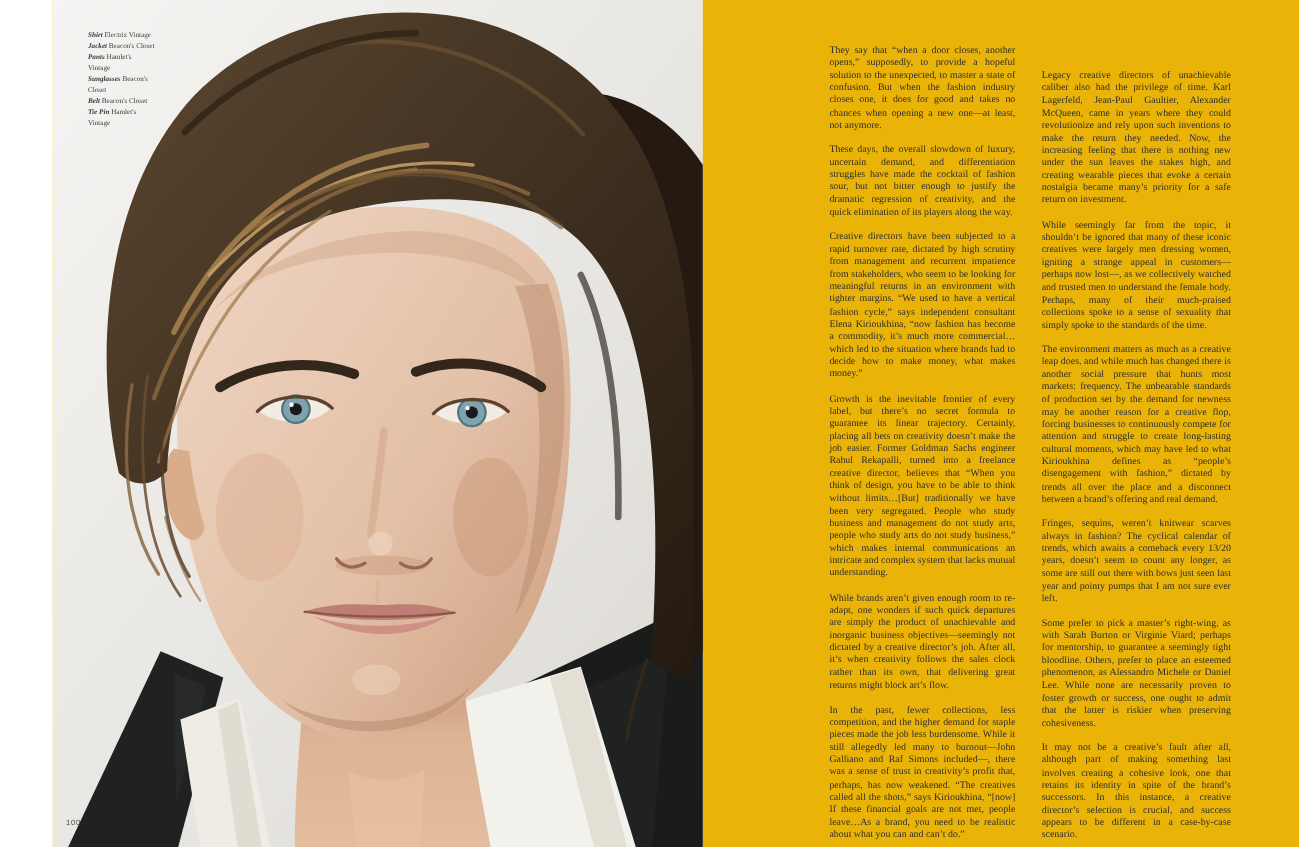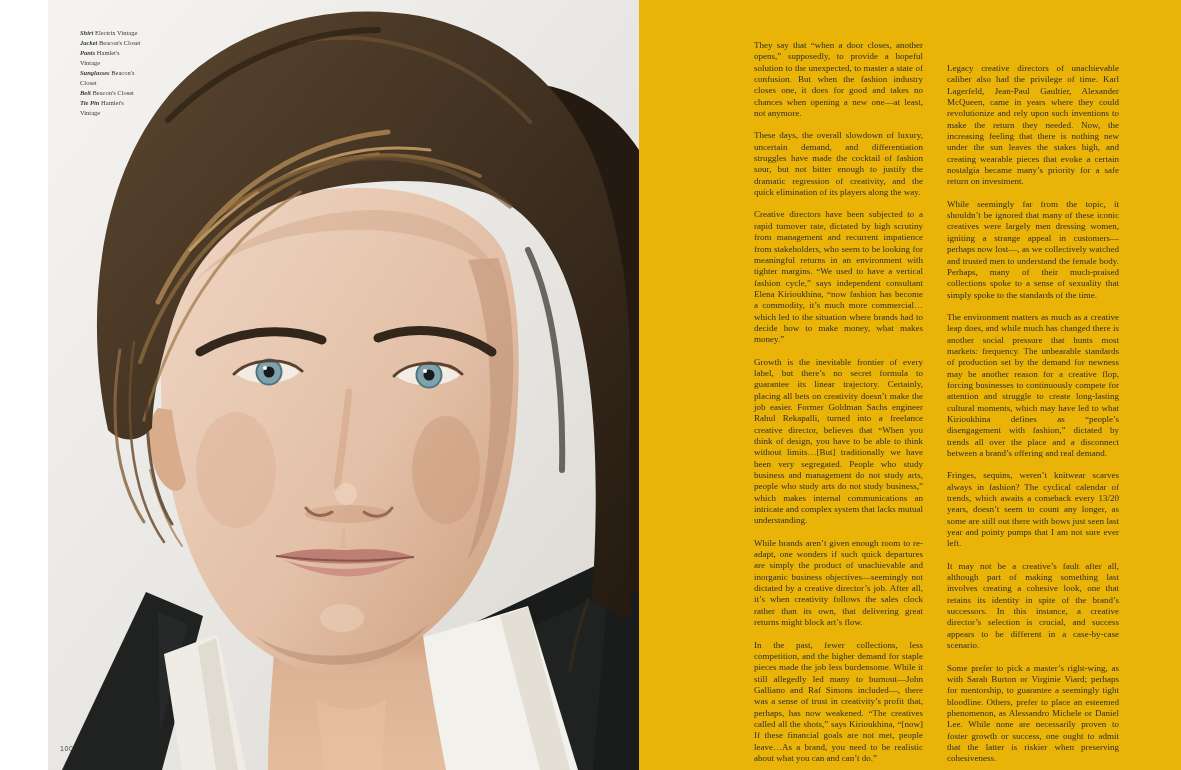--- a/index.html
+++ b/index.html
@@ -180,19 +180,19 @@
     <p>Growth is the inevitable frontier of every label, but there’s no secret formula to guarantee its linear trajectory. Certainly, placing all bets on creativity doesn’t make the job easier. Former Goldman Sachs engineer Rahul Rekapalli, turned into a freelance creative director, believes that “When you think of design, you have to be able to think without limits…[But] traditionally we have been very segregated. People who study business and management do not study arts, people who study arts do not study business,” which makes internal communications an intricate and complex system that lacks mutual understanding.</p>
     <p>While brands aren’t given enough room to re-adapt, one wonders if such quick departures are simply the product of unachievable and inorganic business objectives—seemingly not dictated by a creative director’s job. After all, it’s when creativity follows the sales clock rather than its own, that delivering great returns might block art’s flow.</p>
     <p>In the past, fewer collections, less competition, and the higher demand for staple pieces made the job less burdensome. While it still allegedly led many to burnout—John Galliano and Raf Simons included—, there was a sense of trust in creativity’s profit that, perhaps, has now weakened. “The creatives called all the shots,” says Kirioukhina, “[now] If these financial goals are not met, people leave…As a brand, you need to be realistic about what you can and can’t do.”</p>
   </div>
 
   <div id="col2" class="col">
     <p>Legacy creative directors of unachievable caliber also had the privilege of time. Karl Lagerfeld, Jean-Paul Gaultier, Alexander McQueen, came in years where they could revolutionize and rely upon such inventions to make the return they needed. Now, the increasing feeling that there is nothing new under the sun leaves the stakes high, and creating wearable pieces that evoke a certain nostalgia became many’s priority for a safe return on investment.</p>
     <p>While seemingly far from the topic, it shouldn’t be ignored that many of these iconic creatives were largely men dressing women, igniting a strange appeal in customers—perhaps now lost—, as we collectively watched and trusted men to understand the female body. Perhaps, many of their much-praised collections spoke to a sense of sexuality that simply spoke to the standards of the time.</p>
     <p>The environment matters as much as a creative leap does, and while much has changed there is another social pressure that hunts most markets: frequency. The unbearable standards of production set by the demand for newness may be another reason for a creative flop, forcing businesses to continuously compete for attention and struggle to create long-lasting cultural moments, which may have led to what Kirioukhina defines as “people’s disengagement with fashion,” dictated by trends all over the place and a disconnect between a brand’s offering and real demand.</p>
     <p>Fringes, sequins, weren’t knitwear scarves always in fashion? The cyclical calendar of trends, which awaits a comeback every 13/20 years, doesn’t seem to count any longer, as some are still out there with bows just seen last year and pointy pumps that I am not sure ever left.</p>
+    <p>Some prefer to pick a master’s right-wing, as with Sarah Burton or Virginie Viard; perhaps for mentorship, to guarantee a seemingly tight bloodline. Others, prefer to place an esteemed phenomenon, as Alessandro Michele or Daniel Lee. While none are necessarily proven to foster growth or success, one ought to admit that the latter is riskier when preserving cohesiveness.</p>
     <p>It may not be a creative’s fault after all, although part of making something last involves creating a cohesive look, one that retains its identity in spite of the brand’s successors. In this instance, a creative director’s selection is crucial, and success appears to be different in a case-by-case scenario.</p>
-    <p>Some prefer to pick a master’s right-wing, as with Sarah Burton or Virginie Viard; perhaps for mentorship, to guarantee a seemingly tight bloodline. Others, prefer to place an esteemed phenomenon, as Alessandro Michele or Daniel Lee. While none are necessarily proven to foster growth or success, one ought to admit that the latter is riskier when preserving cohesiveness.</p>
   </div>
 
   <div id="pageno-right" class="pageno">101</div>
 
 </div>
 
 </body></html>

